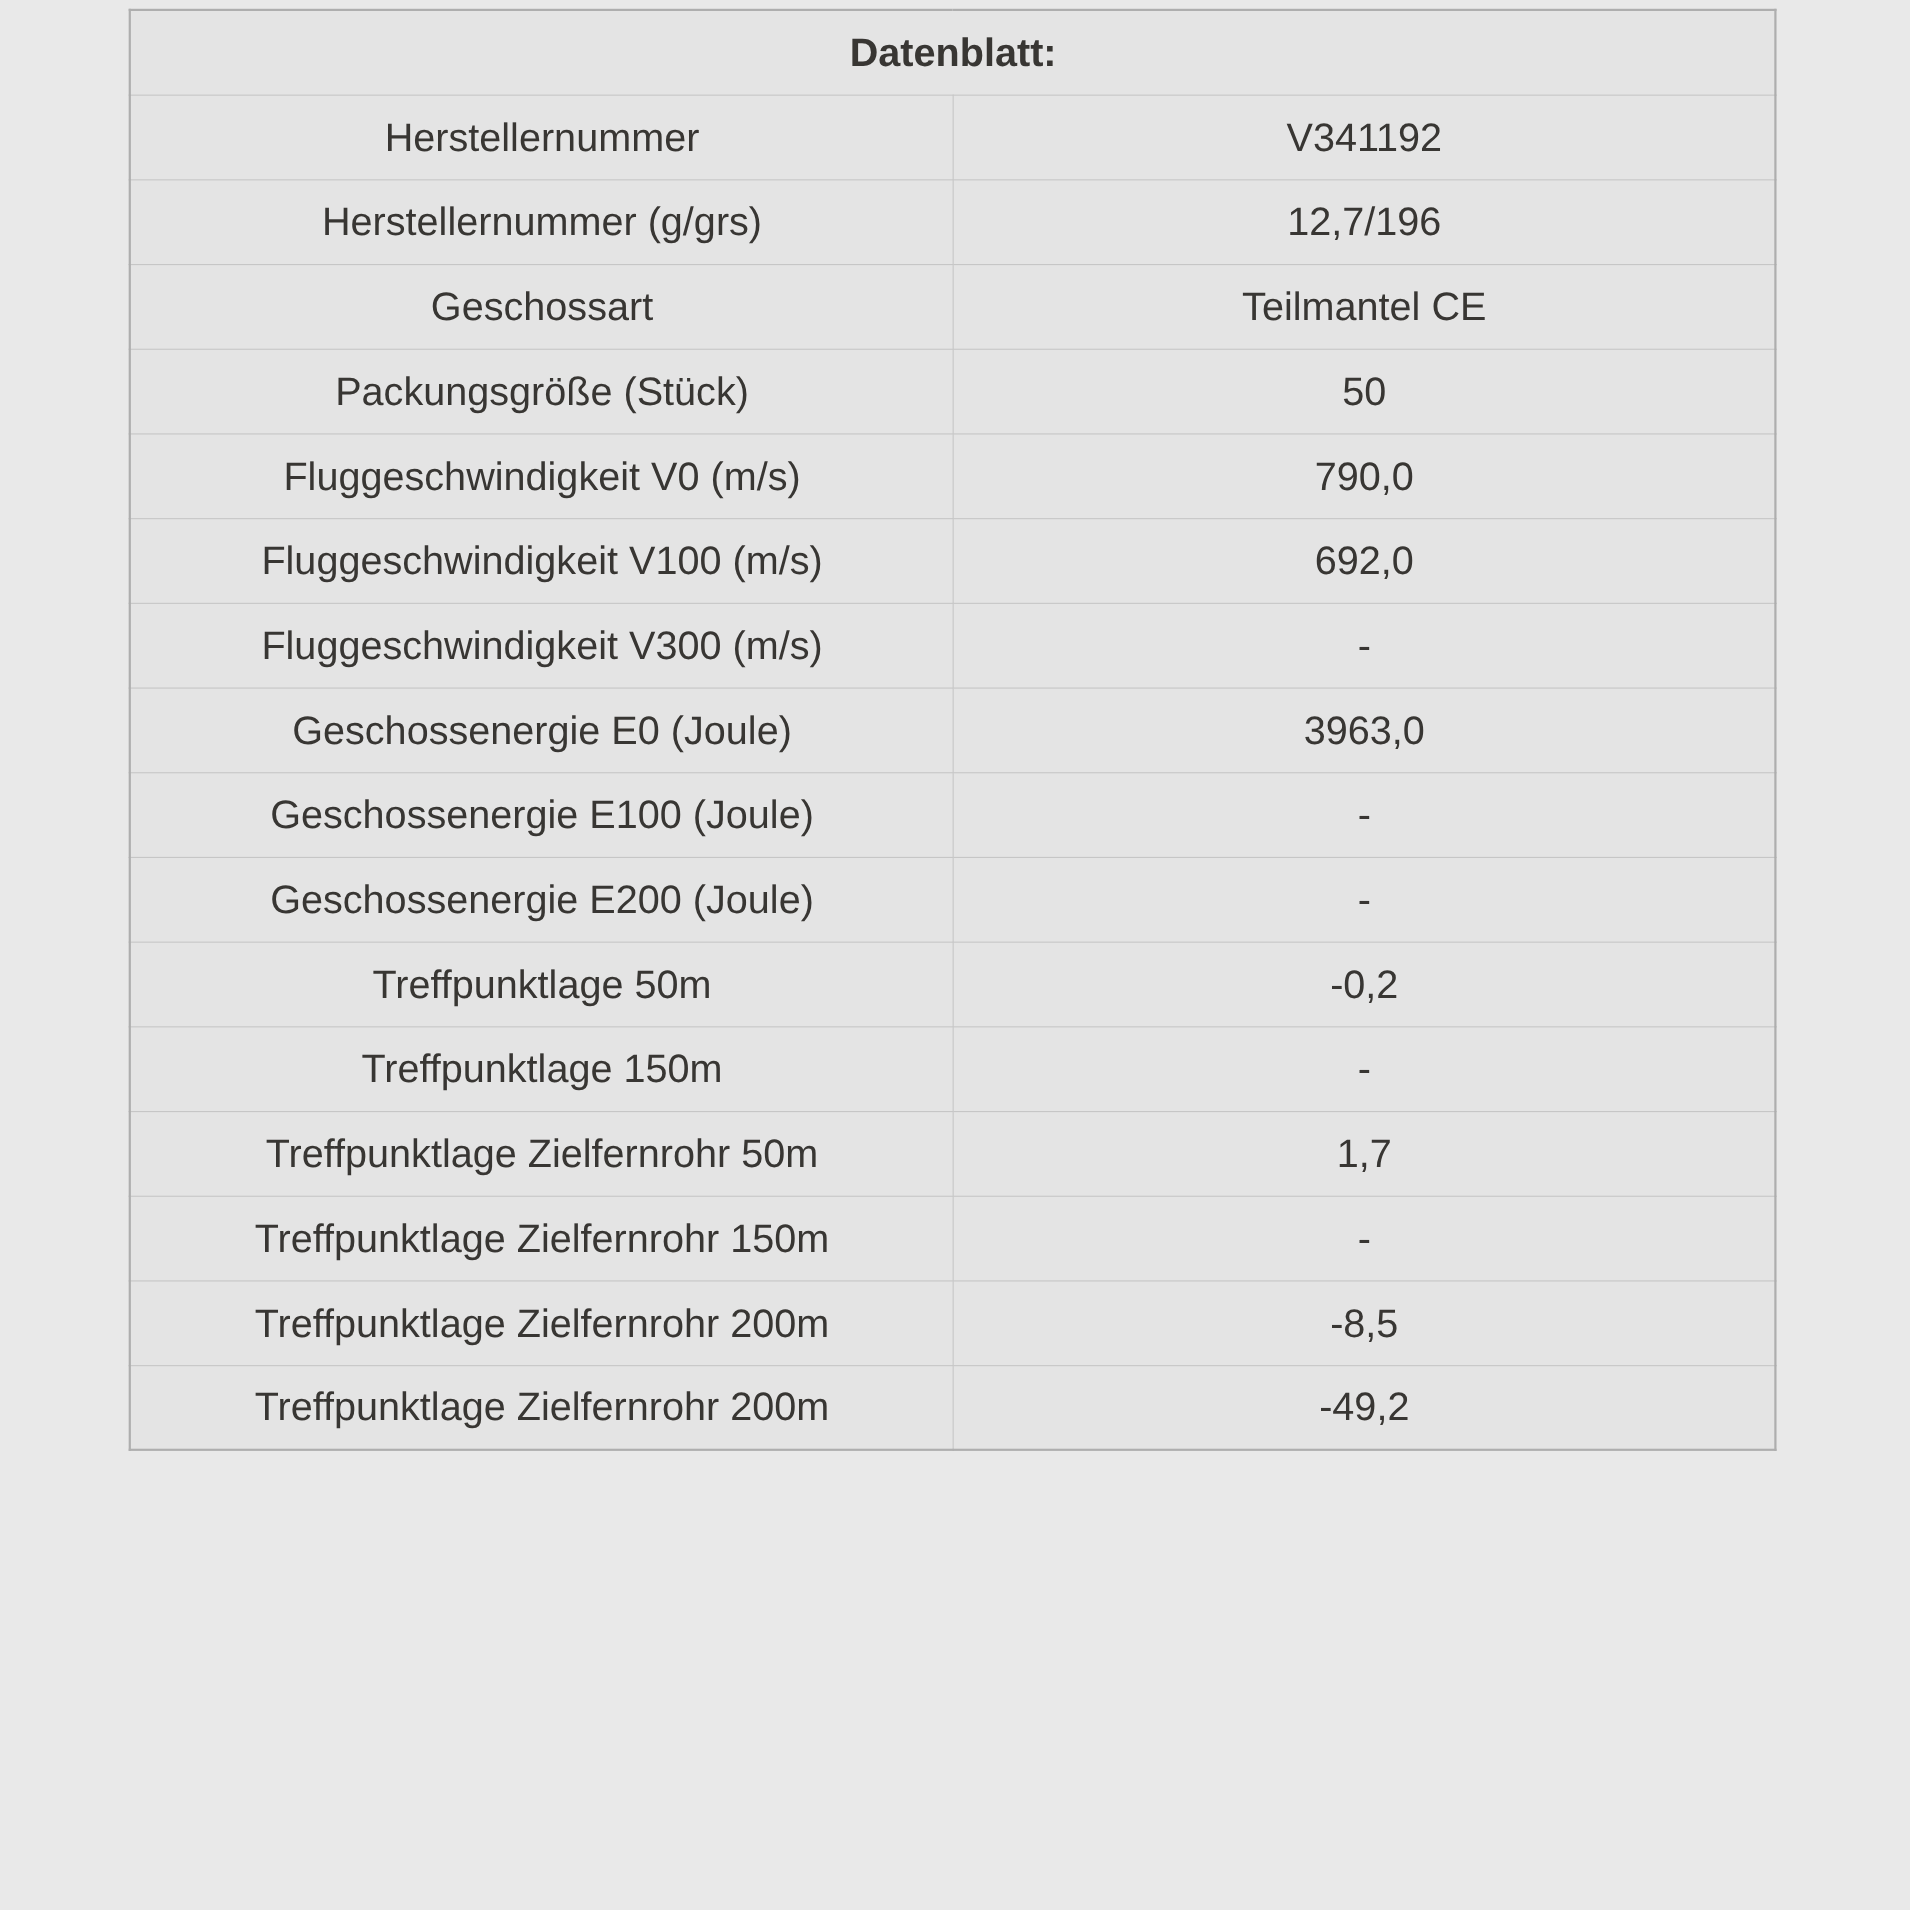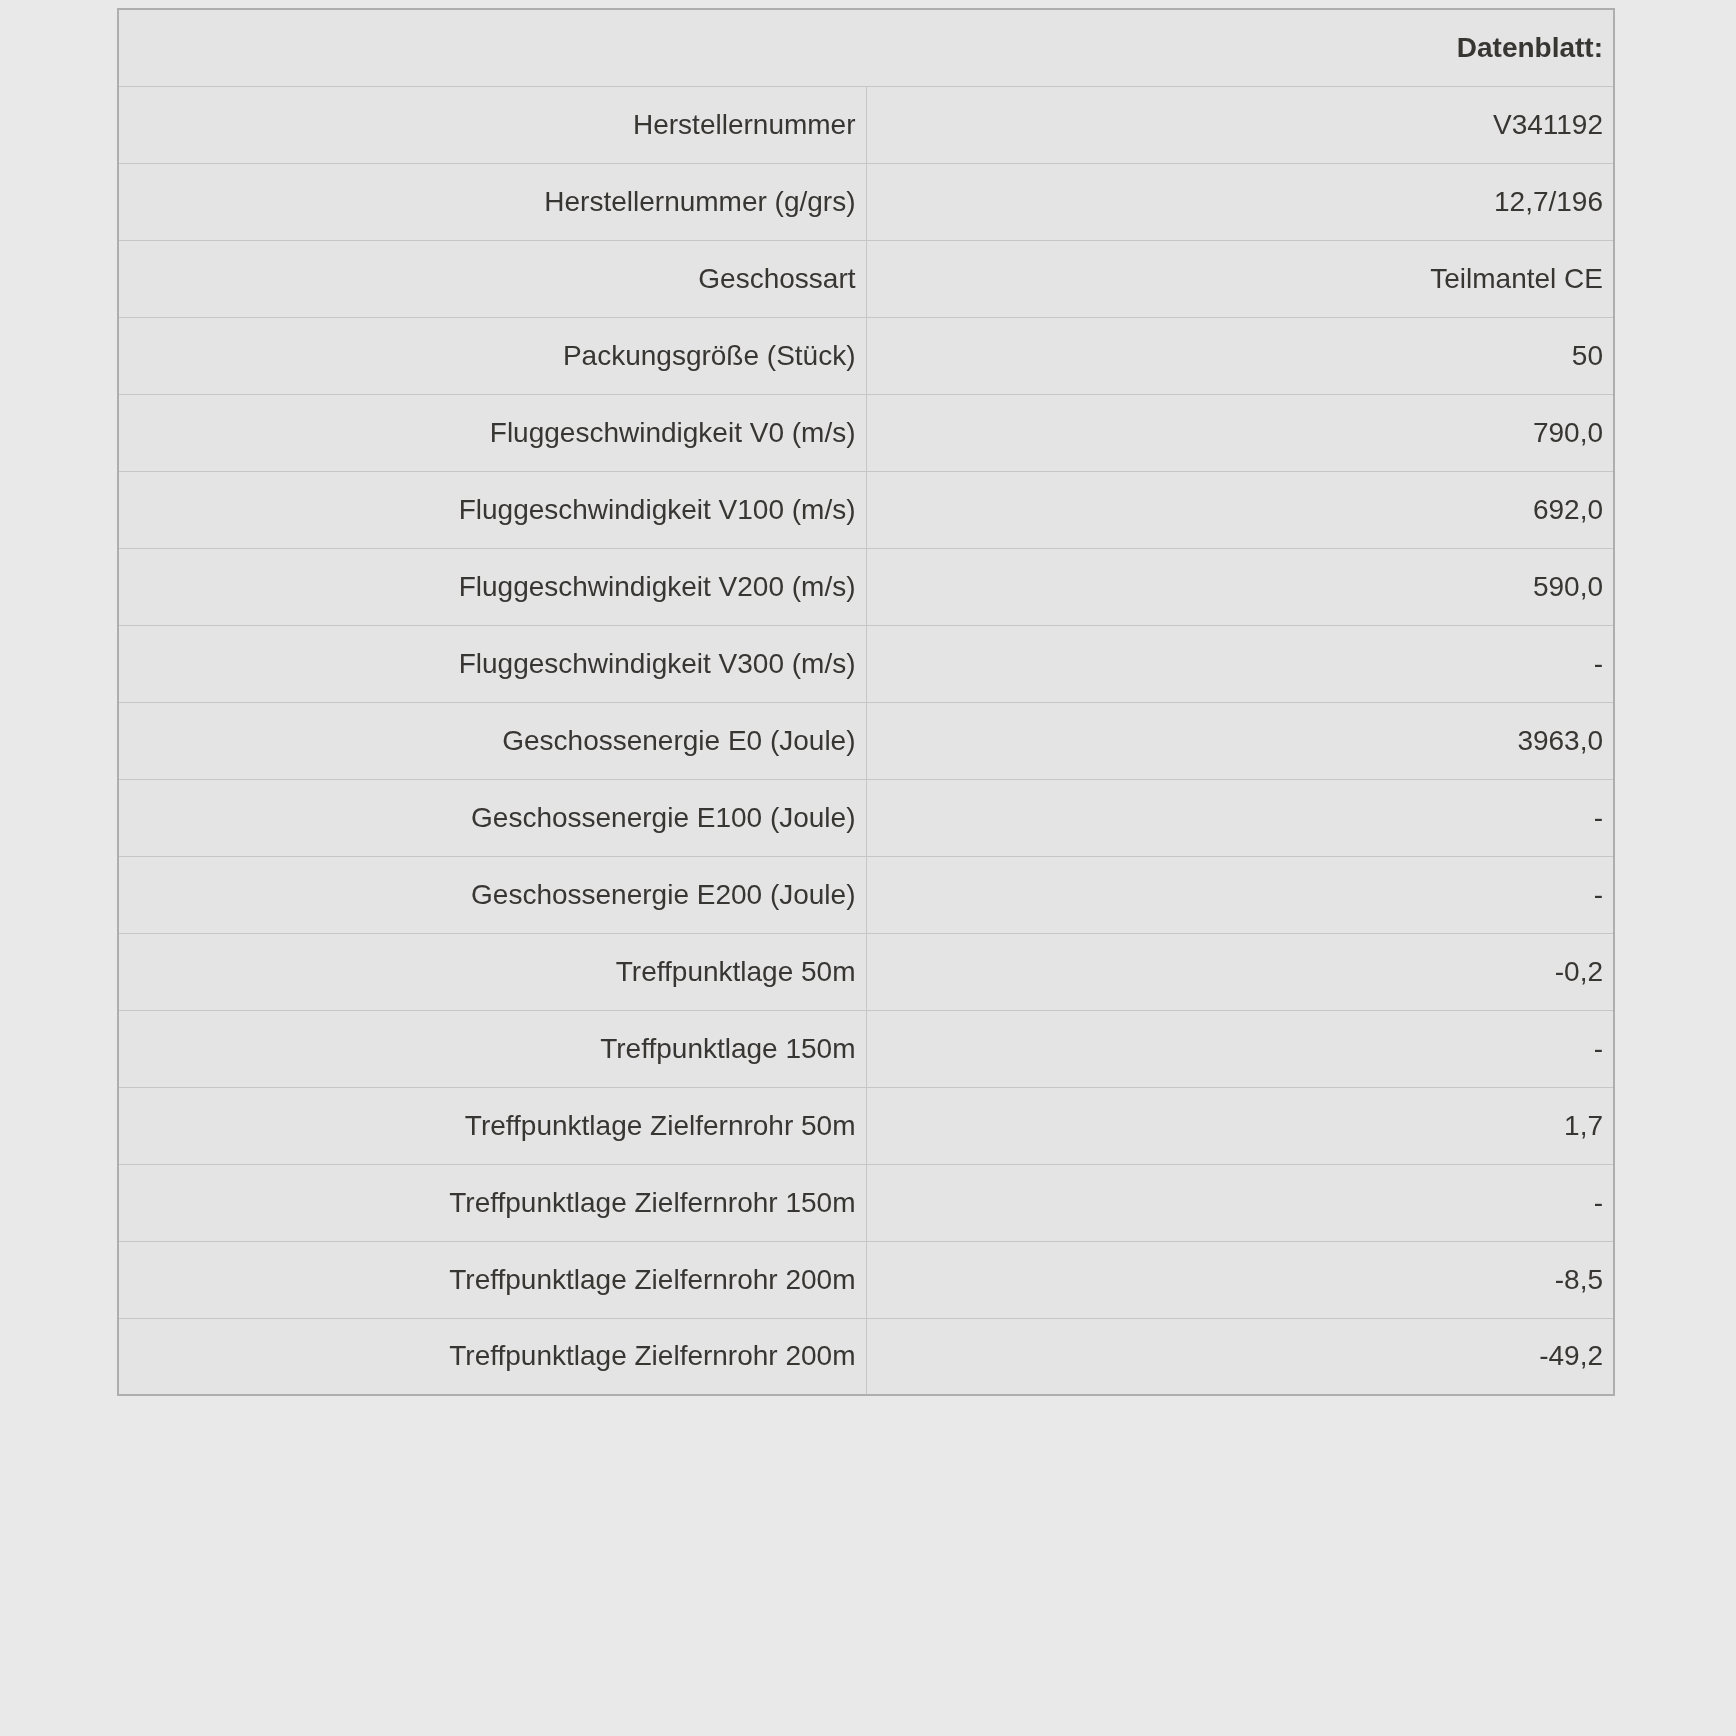--- a/index.html
+++ b/index.html
@@ -23,23 +23,23 @@
     border: 2px solid #aeaeae;
     background: #e4e4e4;
     table-layout: fixed;
   }
   table.datasheet td,
   table.datasheet th {
     border: 1px solid #c6c6c6;
     height: 77px;
     box-sizing: border-box;
     padding: 0 10px 0 11px;
-    font-size: 28px;
+    font-size: 36px;
     font-weight: 400;
-    text-align: right;
+    text-align: center;
     vertical-align: middle;
     color: #383633;
     background: #e4e4e4;
     overflow: hidden;
     white-space: nowrap;
   }
   table.datasheet th.sheet-title {
     font-weight: 700;
   }
 </style>
@@ -75,24 +75,20 @@
     </tr>
     <tr>
       <td>Fluggeschwindigkeit V0 (m/s)</td>
       <td>790,0</td>
     </tr>
     <tr>
       <td>Fluggeschwindigkeit V100 (m/s)</td>
       <td>692,0</td>
     </tr>
     <tr>
-      <td>Fluggeschwindigkeit V200 (m/s)</td>
-      <td>590,0</td>
-    </tr>
-    <tr>
       <td>Fluggeschwindigkeit V300 (m/s)</td>
       <td>-</td>
     </tr>
     <tr>
       <td>Geschossenergie E0 (Joule)</td>
       <td>3963,0</td>
     </tr>
     <tr>
       <td>Geschossenergie E100 (Joule)</td>
       <td>-</td>

